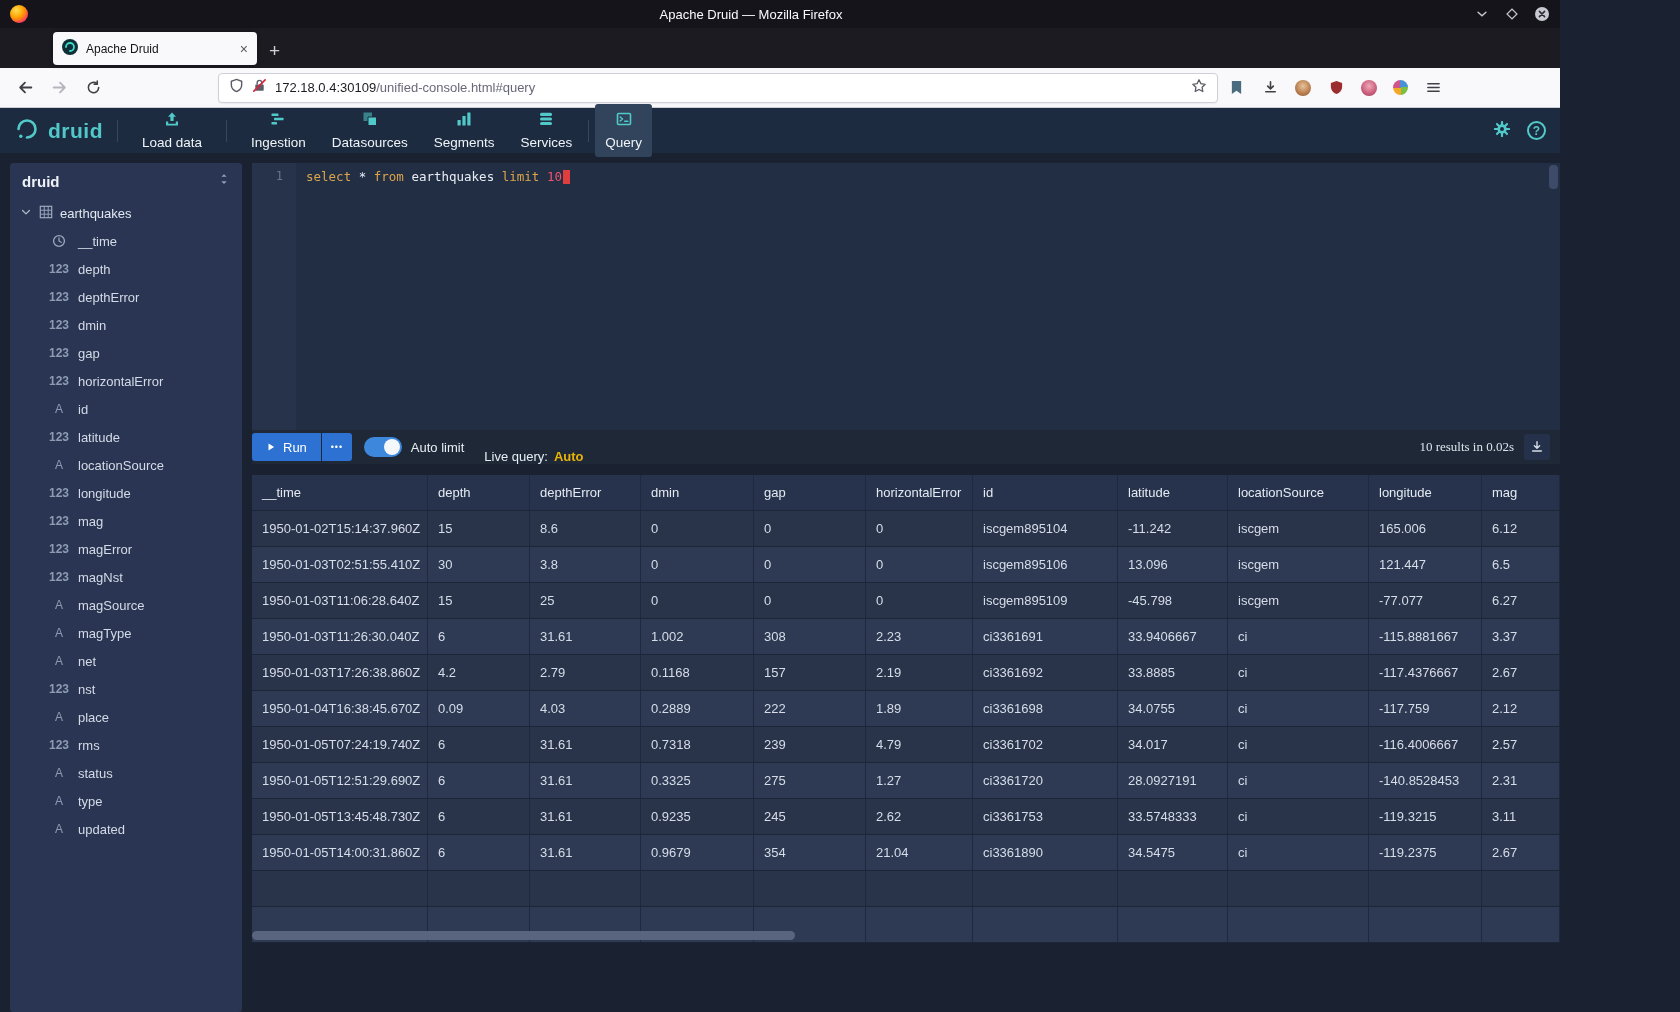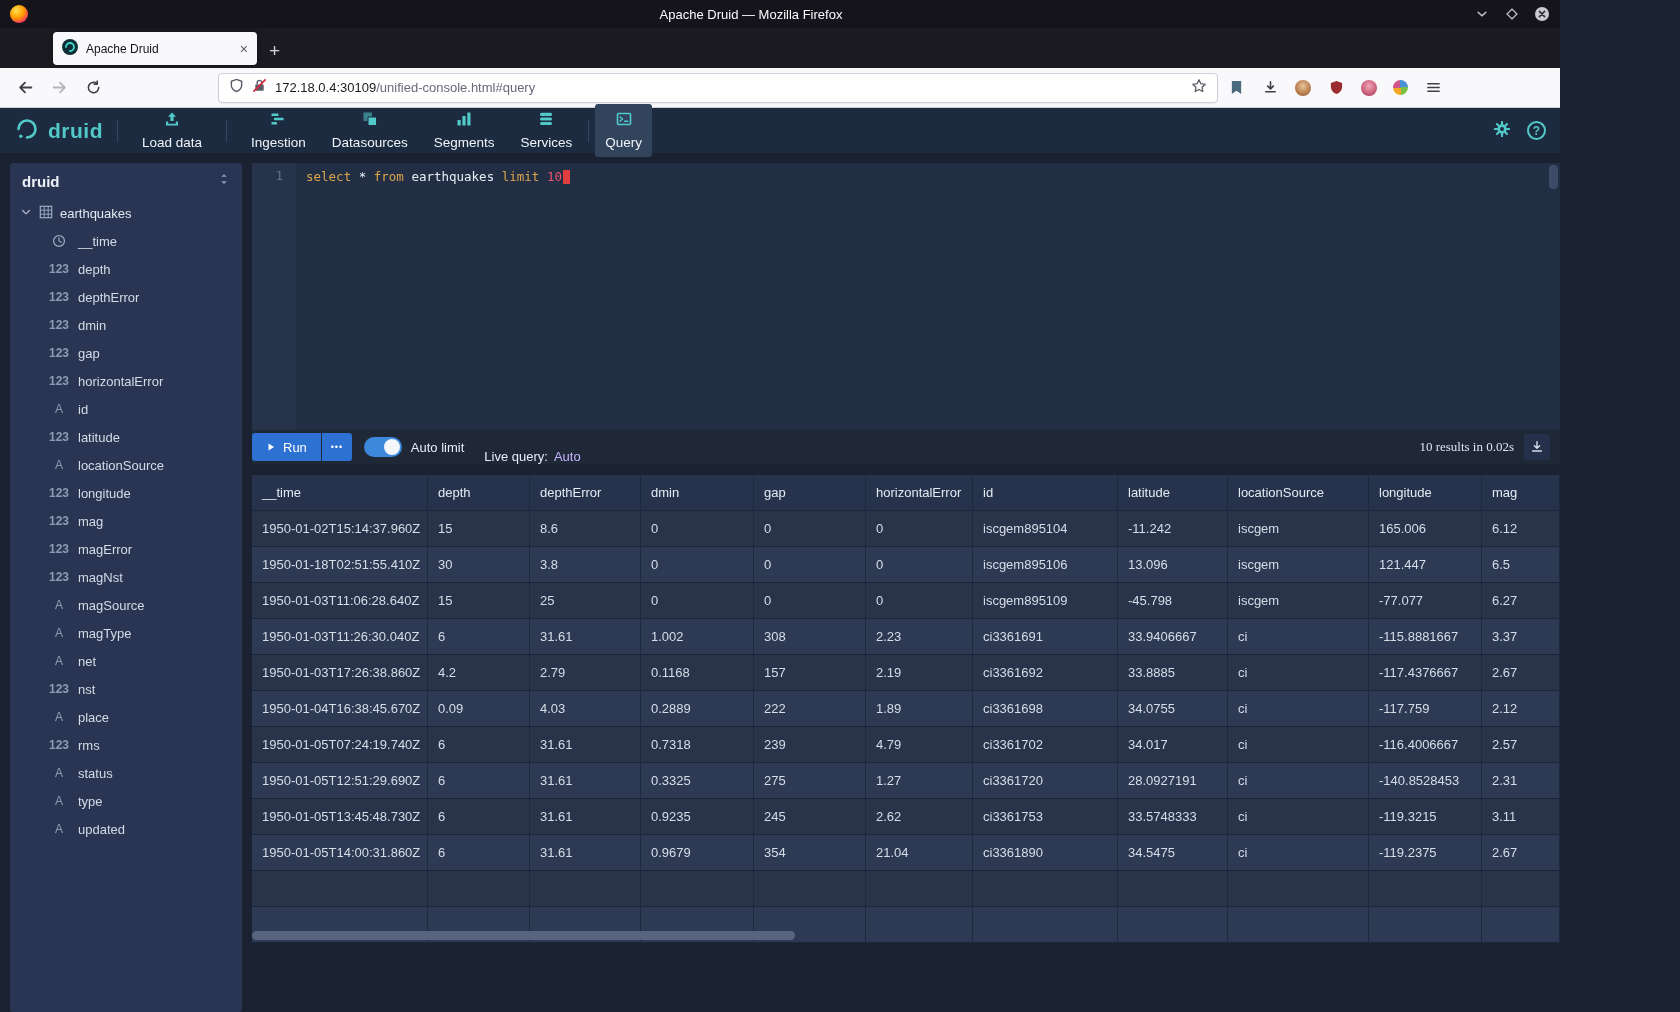--- a/index.html
+++ b/index.html
@@ -86,21 +86,21 @@
   
   .runbar { height: 34px; background: #1e2837; display: flex; align-items: center; padding: 0 10px 0 0; }
   .run-btn { height: 28px; background: #2d72d2; border-radius: 3px 0 0 3px; color: #fff; font-size: 13px;
              display: flex; align-items: center; gap: 7px; padding: 0 14px; }
   .more-btn { height: 28px; width: 30px; background: #2d72d2; border-radius: 0 3px 3px 0; margin-left: 1px;
               color: #fff; display: flex; align-items: center; justify-content: center; font-size: 9px; letter-spacing: 1px; }
   .switch { width: 38px; height: 20px; border-radius: 10px; background: #3d87dd; position: relative; margin-left: 12px; flex-shrink: 0; }
   .knob { position: absolute; right: 2px; top: 2px; width: 16px; height: 16px; border-radius: 50%; background: #f5f8fa; }
   .autolimit-label { color: #e7edf5; font-size: 13px; margin-left: 9px; }
   .livequery { margin-left: 20px; font-size: 13px; color: #e7edf5; display: flex; gap: 6px; margin-top: 18px; }
-  .livequery-value { color: #c4b5fd; }
+  .livequery-value { color: #eab308; font-weight: bold; }
   .results-info { margin-left: auto; color: #dde4ee; font-size: 13px; font-family: Liberation Serif, serif; }
   .dl-btn { width: 26px; height: 26px; margin-left: 10px; border-radius: 3px; background: #25314a;
             display: flex; align-items: center; justify-content: center; }
 
   
   .results { position: relative; flex: 1; margin-top: 11px; }
   .tgrid { display: grid; grid-template-columns: 176px 102px 111px 113px 112px 107px 145px 110px 141px 113px minmax(0,1fr); }
   .cell { height: 36px; line-height: 35px; padding: 0 10px; font-size: 13px; color: #d6dde8;
           border-right: 1px solid #1e2940; border-bottom: 1px solid #1c2638; white-space: nowrap; overflow: hidden; }
   .thead .cell { background: #27334c; color: #e4eaf2; }
@@ -469,21 +469,21 @@
               <div class="cell">0</div>
               <div class="cell">0</div>
               <div class="cell">0</div>
               <div class="cell">iscgem895104</div>
               <div class="cell">-11.242</div>
               <div class="cell">iscgem</div>
               <div class="cell">165.006</div>
               <div class="cell">6.12</div>
             </div>
             <div class="tgrid trow row-even">
-              <div class="cell">1950-01-18T02:51:55.410Z</div>
+              <div class="cell">1950-01-03T02:51:55.410Z</div>
               <div class="cell">30</div>
               <div class="cell">3.8</div>
               <div class="cell">0</div>
               <div class="cell">0</div>
               <div class="cell">0</div>
               <div class="cell">iscgem895106</div>
               <div class="cell">13.096</div>
               <div class="cell">iscgem</div>
               <div class="cell">121.447</div>
               <div class="cell">6.5</div>

